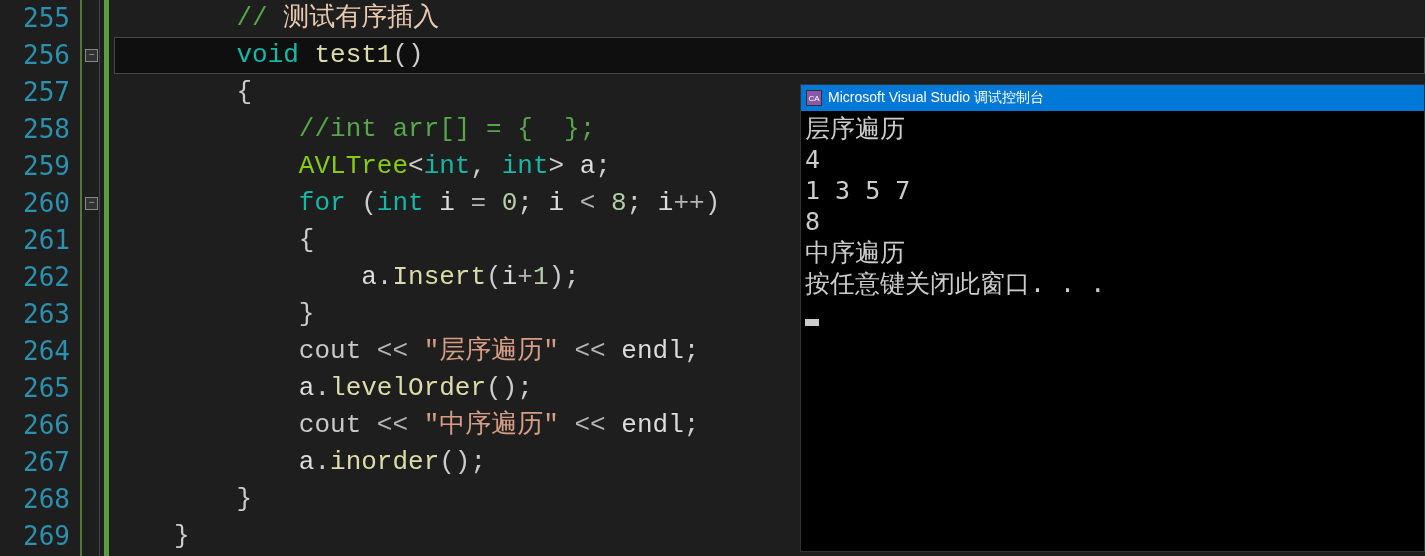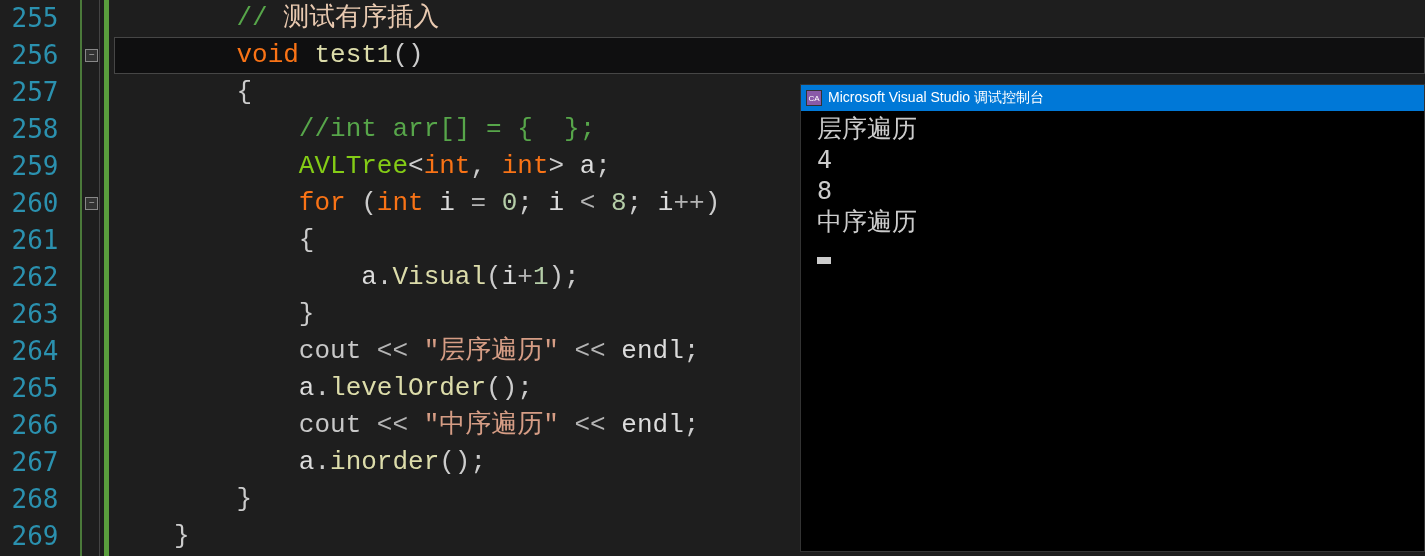--- a/index.html
+++ b/index.html
@@ -20,21 +20,21 @@
     .gutter {
       width: 80px;
       background: #1e1e1e;
       padding-top: 0;
       flex-shrink: 0;
     }
     .line-num {
       height: 37px;
       color: #2b91af;
       font-size: 26px;
-      text-align: center;
+      text-align: right;
       padding-right: 10px;
       line-height: 37px;
       font-family: Consolas, monospace;
     }
     .fold-gutter {
       width: 20px;
       background: #1e1e1e;
       flex-shrink: 0;
       border-left: 2px solid #4b7a3a;
       border-right: 1px solid #444;
@@ -77,21 +77,21 @@
       white-space: pre;
       padding-left: 60px;
       color: #dcdcdc;
     }
     .hl-line {
       background: #0f0f10;
       box-shadow: inset 0 0 0 1px #464646;
     }
     .tok-comment { color: #57a64a; }
     .tok-comment-cjk { color: #e8c9b0; }
-    .tok-keyword { color: #f97316; }
+    .tok-keyword { color: #14b8a6; }
     .tok-type { color: #84cc16; }
     .tok-func { color: #dcdcaa; }
     .tok-punct { color: #cccccc; }
     .tok-op { color: #b4b4b4; }
     .tok-num { color: #b5cea8; }
     .tok-string { color: #d69d85; }
     .tok-ident { color: #dcdcdc; }
     .tok-cout { color: #c8c8c8; text-align: right; }
 
     
@@ -121,21 +121,21 @@
       background: #8a5aa8;
       border: 1px solid #333;
       margin-right: 6px;
       display: flex;
       align-items: center;
       justify-content: center;
       font-size: 8px;
       color: white;
     }
     .console-body {
-      padding: 2px 16px;
+      padding: 2px 4px;
       color: #cccccc;
       font-size: 25px;
       line-height: 31px;
       white-space: pre;
       font-family: 'NSimSun', 'SimSun', Consolas, monospace;
     }
     .cursor {
       display: inline-block;
       width: 14px;
       height: 7px;
@@ -173,32 +173,32 @@
     <div class="green-bar" style="top:0;height:556px;"></div>
   </div>
   <div class="code-area" id="code-area">
       <div class="code-line"><span>    </span><span class="tok-comment">// </span><span class="tok-comment-cjk">测试有序插入</span></div>
       <div class="code-line hl-line"><span>    </span><span class="tok-keyword">void</span><span class="tok-ident"> </span><span class="tok-func">test1</span><span class="tok-punct">()</span></div>
       <div class="code-line"><span>    </span><span class="tok-punct">{</span></div>
       <div class="code-line"><span>        </span><span class="tok-comment">//int arr[] = {  };</span></div>
       <div class="code-line"><span>        </span><span class="tok-type">AVLTree</span><span class="tok-punct">&lt;</span><span class="tok-keyword">int</span><span class="tok-punct">, </span><span class="tok-keyword">int</span><span class="tok-punct">&gt; </span><span class="tok-ident">a</span><span class="tok-punct">;</span></div>
       <div class="code-line"><span>        </span><span class="tok-keyword">for</span><span class="tok-punct"> (</span><span class="tok-keyword">int</span><span class="tok-ident"> i </span><span class="tok-op">=</span><span class="tok-ident"> </span><span class="tok-num">0</span><span class="tok-punct">; </span><span class="tok-ident">i </span><span class="tok-op">&lt;</span><span class="tok-ident"> </span><span class="tok-num">8</span><span class="tok-punct">; </span><span class="tok-ident">i</span><span class="tok-op">++</span><span class="tok-punct">)</span></div>
       <div class="code-line"><span>        </span><span class="tok-punct">{</span></div>
-      <div class="code-line"><span>            </span><span class="tok-ident">a</span><span class="tok-punct">.</span><span class="tok-func">Visual</span><span class="tok-punct">(</span><span class="tok-ident">i</span><span class="tok-op">+</span><span class="tok-num">1</span><span class="tok-punct">);</span></div>
+      <div class="code-line"><span>            </span><span class="tok-ident">a</span><span class="tok-punct">.</span><span class="tok-func">Insert</span><span class="tok-punct">(</span><span class="tok-ident">i</span><span class="tok-op">+</span><span class="tok-num">1</span><span class="tok-punct">);</span></div>
       <div class="code-line"><span>        </span><span class="tok-punct">}</span></div>
       <div class="code-line"><span>        </span><span class="tok-cout">cout </span><span class="tok-op">&lt;&lt;</span><span class="tok-ident"> </span><span class="tok-string">"层序遍历"</span><span class="tok-ident"> </span><span class="tok-op">&lt;&lt;</span><span class="tok-ident"> endl</span><span class="tok-punct">;</span></div>
       <div class="code-line"><span>        </span><span class="tok-ident">a</span><span class="tok-punct">.</span><span class="tok-func">levelOrder</span><span class="tok-punct">();</span></div>
       <div class="code-line"><span>        </span><span class="tok-cout">cout </span><span class="tok-op">&lt;&lt;</span><span class="tok-ident"> </span><span class="tok-string">"中序遍历"</span><span class="tok-ident"> </span><span class="tok-op">&lt;&lt;</span><span class="tok-ident"> endl</span><span class="tok-punct">;</span></div>
       <div class="code-line"><span>        </span><span class="tok-ident">a</span><span class="tok-punct">.</span><span class="tok-func">inorder</span><span class="tok-punct">();</span></div>
       <div class="code-line"><span>    </span><span class="tok-punct">}</span></div>
       <div class="code-line"><span></span><span class="tok-punct">}</span></div>
     </div>
 </div>
 
 <div class="console">
   <div class="console-titlebar">
     <div class="console-icon">
         <span>CA</span>
       </div>
     <span>Microsoft Visual Studio 调试控制台</span>
   </div>
-  <div class="console-body" id="console-body"><div>层序遍历</div><div>4</div><div>8</div><div>中序遍历</div><div><span class="cursor"></span></div></div>
+  <div class="console-body" id="console-body"><div>层序遍历</div><div>4</div><div>1 3 5 7</div><div>8</div><div>中序遍历</div><div>按任意键关闭此窗口. . .</div><div><span class="cursor"></span></div></div>
 </div>
 
 </body></html>

